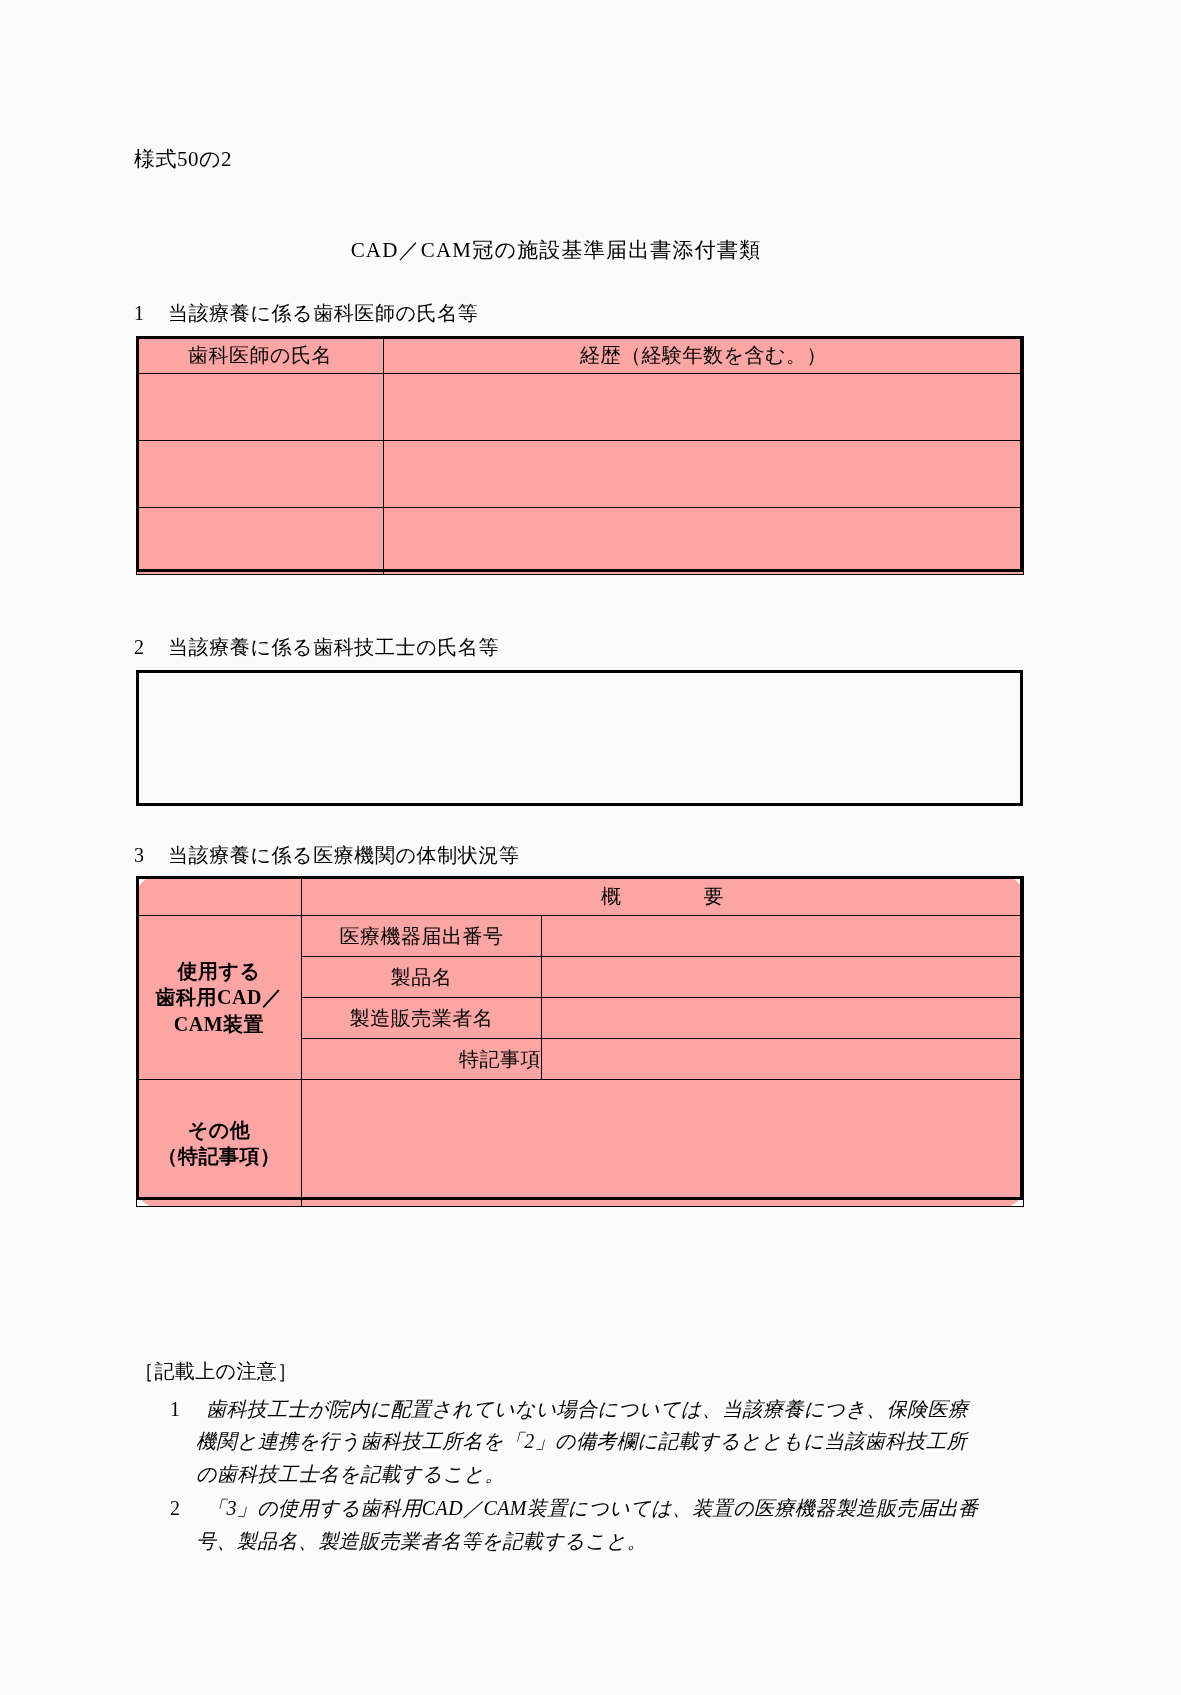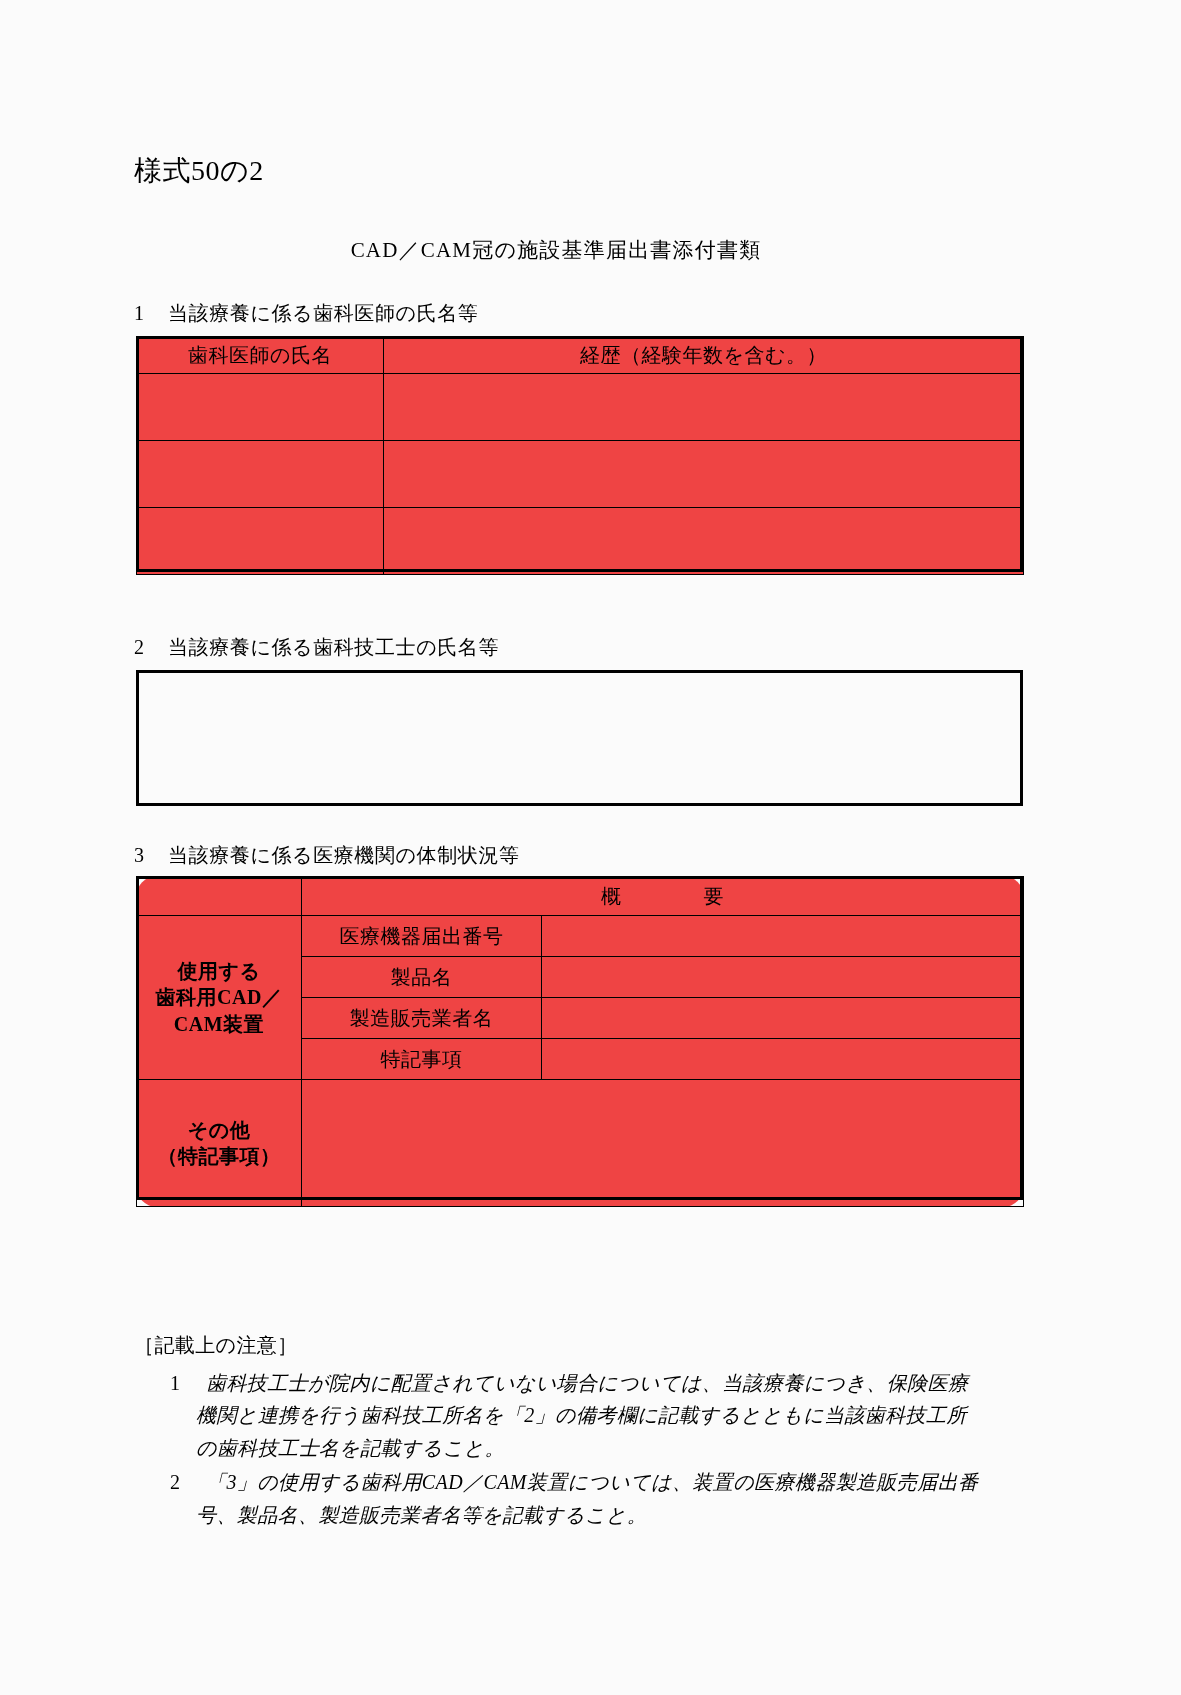--- a/index.html
+++ b/index.html
@@ -22,22 +22,22 @@
     width: 1181px;
     height: 1695px;
     background: #fbfbfb;
     overflow: hidden;
   }
 
   
   .form-no {
     position: absolute;
     left: 134px;
-    top: 152px;
-    font-size: 28px;
+    top: 145px;
+    font-size: 21px;
     letter-spacing: 0.5px;
     white-space: nowrap;
   }
   .doc-title {
     position: absolute;
     left: 0;
     top: 236px;
     width: 1112px;
     text-align: center;
     font-size: 21px;
@@ -53,21 +53,21 @@
   .sec-num {
     display: inline-block;
     width: 34px;
   }
 
   
   table.form-table {
     position: absolute;
     border-collapse: collapse;
     table-layout: fixed;
-    background: #ef4444;
+    background: #fca5a5;
   }
   table.form-table td {
     border: 1px solid #000000;
     font-size: 20px;
     text-align: center;
     vertical-align: middle;
     padding: 0;
     line-height: 1.32;
     letter-spacing: 0.5px;
   }
@@ -92,20 +92,21 @@
     position: absolute;
     left: 134px;
     top: 1332px;
     width: 900px;
     font-size: 20px;
     letter-spacing: 0.4px;
   }
   .notes-title {
     white-space: nowrap;
     margin-bottom: 8px;
+    margin-top: 26px;
   }
   .note-item {
     position: relative;
     padding-left: 72px;
     margin-bottom: 2px;
     line-height: 1.62;
     text-indent: 0;
   }
   .note-item .note-num {
     position: absolute;
@@ -192,21 +193,21 @@
       </tr>
       <tr>
         <td style="height:40px;">製品名</td>
         <td style="height:40px;" class="cell-blank"></td>
       </tr>
       <tr>
         <td style="height:40px;">製造販売業者名</td>
         <td style="height:40px;" class="cell-blank"></td>
       </tr>
       <tr>
-        <td style="height:40px;">特記事項</td>
+        <td style="height:40px;text-align:right;">特記事項</td>
         <td style="height:40px;" class="cell-blank"></td>
       </tr>
       <tr>
         <td class="vlabel" style="height:126px;text-align:center;">
           <div>その他</div>
           <div>（特記事項）</div>
         </td>
         <td colspan="2" class="cell-blank" style="height:126px;"></td>
       </tr>
     </tbody>

